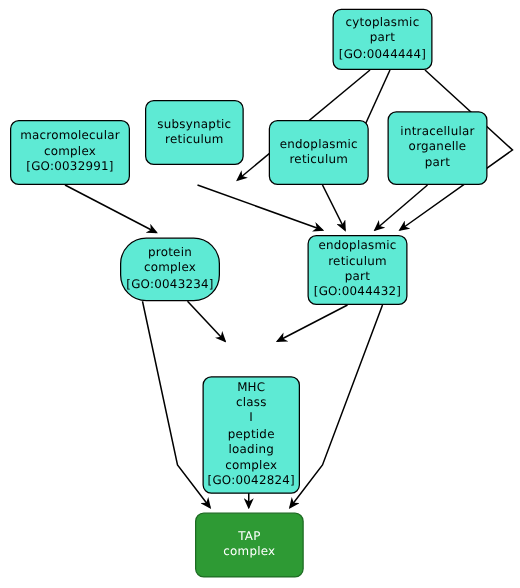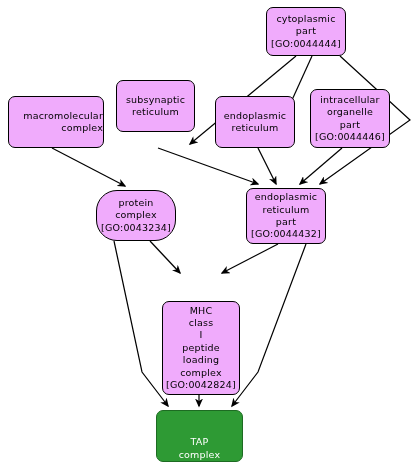--- a/index.html
+++ b/index.html
@@ -37,27 +37,26 @@
     border-radius: 7px;
     display: flex;
     flex-direction: column;
     align-items: center;
     justify-content: center;
     text-align: center;
     font-size: 9.5px;
     line-height: 12.4px;
     letter-spacing: 0.2px;
     color: #000000;
-    background: #f0abfc;
+    background: #5eead4;
   }
   .node.highlight {
     background: #2e9a34;
     color: #ffffff;
     border-color: #1d6b22;
-    justify-content: flex-end;
   }
   .node .line {
     display: block;
     white-space: nowrap;
   }
 </style>
 </head>
 <body>
 
 <div id="graph">
@@ -81,37 +80,37 @@
         <path d="M 306 244 L 258 372 L 232 406" fill="none" stroke="#000000" stroke-width="1.2" marker-end="url(#arrowhead)"></path>
         <path d="M 199 371 L 199 406" fill="none" stroke="#000000" stroke-width="1.2" marker-end="url(#arrowhead)"></path>
       </g>
   </svg>
   <div id="nodes">
       <div class="node" style="left: 266px; top: 7px; width: 80px; height: 49px;">
         <span class="line">cytoplasmic</span>
         <span class="line">part</span>
         <span class="line">[GO:0044444]</span>
       </div>
-      <div class="node" style="left: 8px; top: 96px; width: 96px; height: 52px; align-items: flex-end;">
+      <div class="node" style="left: 8px; top: 96px; width: 96px; height: 52px;">
         <span class="line">macromolecular</span>
         <span class="line">complex</span>
+        <span class="line">[GO:0032991]</span>
       </div>
       <div class="node" style="left: 116px; top: 80px; width: 79px; height: 52px;">
         <span class="line">subsynaptic</span>
         <span class="line">reticulum</span>
       </div>
       <div class="node" style="left: 215px; top: 96px; width: 80px; height: 52px;">
         <span class="line">endoplasmic</span>
         <span class="line">reticulum</span>
       </div>
       <div class="node" style="left: 310px; top: 89px; width: 80px; height: 59px; text-align: right;">
         <span class="line">intracellular</span>
         <span class="line">organelle</span>
         <span class="line">part</span>
-        <span class="line">[GO:0044446]</span>
       </div>
       <div class="node" style="left: 96px; top: 190px; width: 80px; height: 51px; border-radius: 21px;">
         <span class="line">protein</span>
         <span class="line">complex</span>
         <span class="line">[GO:0043234]</span>
       </div>
       <div class="node" style="left: 246px; top: 188px; width: 80px; height: 56px;">
         <span class="line">endoplasmic</span>
         <span class="line">reticulum</span>
         <span class="line">part</span>

